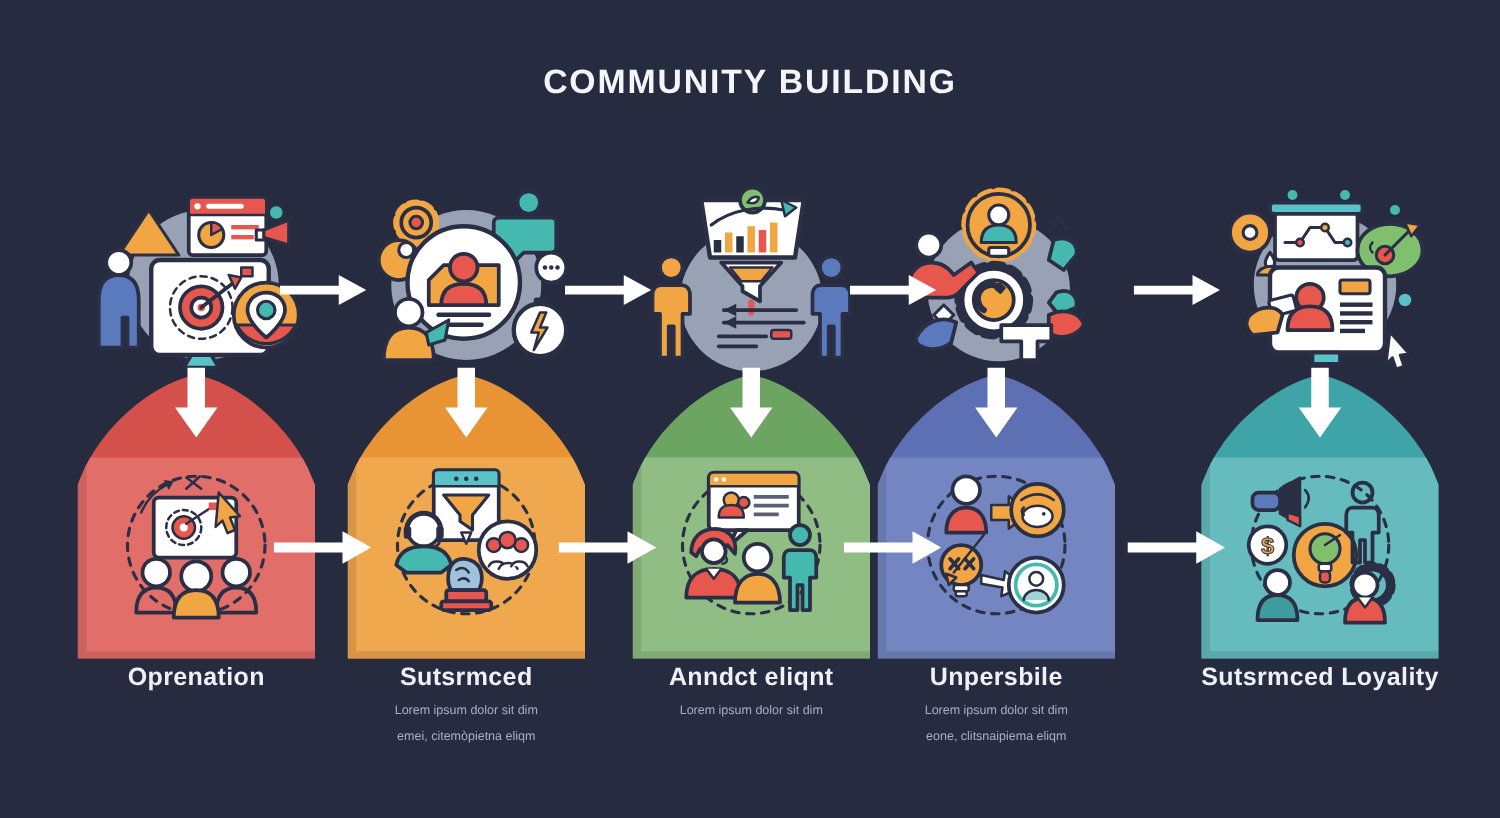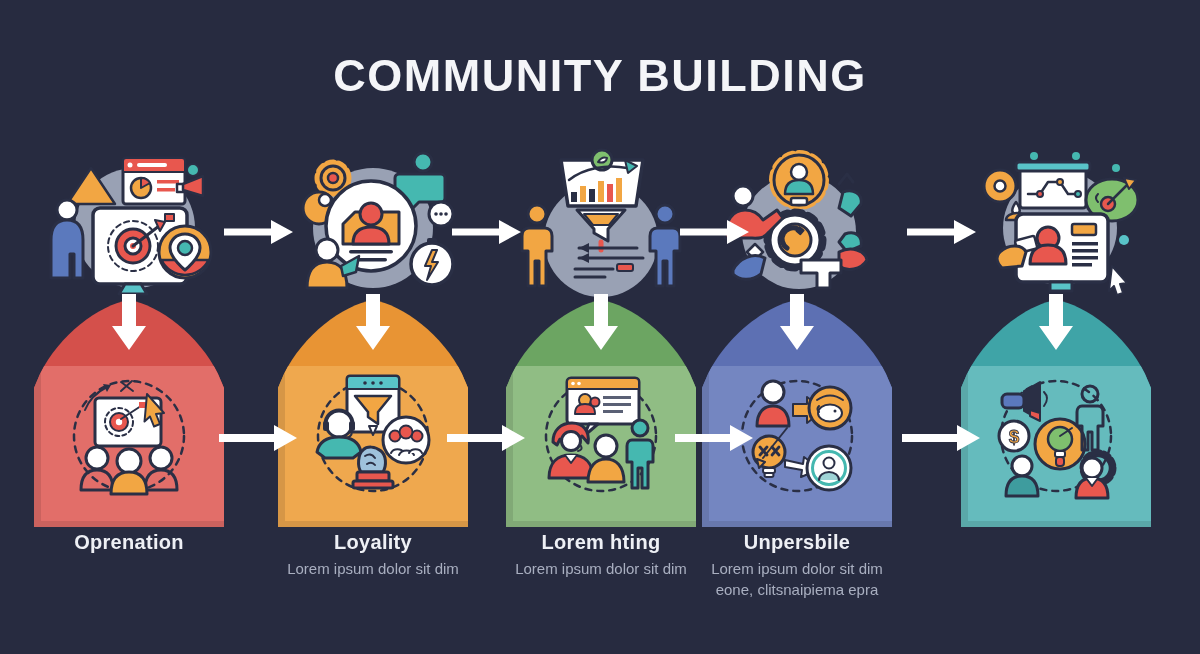--- a/index.html
+++ b/index.html
@@ -1,44 +1,44 @@
 <!DOCTYPE html>
 <html><head>
 <meta charset="utf-8">
 <style>
   html,body{margin:0;padding:0;}
   body{font-family:"Liberation Sans", sans-serif;}
   .canvas{position:relative;width:1200px;height:654px;background:#272B40;overflow:hidden;}
   .title{position:absolute;top:50px;left:0;width:100%;text-align:center;
-         font-size:45px;font-weight:800;letter-spacing:1.5px;color:#F4F5F8;}
+         font-size:27px;font-weight:800;letter-spacing:1.5px;color:#F4F5F8;}
   .stage{position:absolute;top:0;width:190px;height:654px;}
   .top-icon{position:absolute;left:3px;top:148px;}
   .block{position:absolute;left:0;top:300px;}
   .block-icon{position:absolute;left:25px;top:366px;}
   .down-arrow{position:absolute;left:77px;top:294px;z-index:5;}
   .stage-label{position:absolute;top:531px;left:-20px;width:230px;text-align:center;
                font-size:20px;font-weight:bold;color:#EEF0F5;letter-spacing:.3px;}
   .stage-desc{position:absolute;top:558px;left:-25px;width:240px;text-align:center;
-              font-size:15px;line-height:21px;color:#A9AFC0;}
+              font-size:10px;line-height:21px;color:#A9AFC0;}
   .stage-desc span{display:block;}
   .flow-arrow{position:absolute;z-index:5;}
   svg *{stroke-linejoin:round;stroke-linecap:round;}
   .o{stroke:#2A2F45;stroke-width:3;}
   .o2{stroke:#2A2F45;stroke-width:2;}
   .o25{stroke:#2A2F45;stroke-width:2.5;}
   .o35{stroke:#2A2F45;stroke-width:3.5;}
 </style>
 </head>
 <body>
 
 <div class="canvas">
 
   <div class="title">COMMUNITY BUILDING</div>
 
-  <div class="stage" style="left:34px">
+  <div class="stage" style="left:62px">
     <svg class="top-icon" width="184" height="150" viewBox="0 0 184 150">
       <circle cx="98" cy="80" r="60" fill="#99A1B4"></circle>
       <path d="M30,56 L54,20 L78,56 Z" fill="#F2A643" class="o25"></path>
       <g>
         <circle cx="30" cy="62" r="10" fill="#fff" class="o"></circle>
         <path d="M14,130 V92 C14,78 20,72 30,72 C40,72 46,78 46,92 V130 H37 V106 H33 V130 Z" fill="#5B79BD" class="o"></path>
       </g>
       <g>
         <rect x="86" y="10" width="62" height="46" rx="3" fill="#fff" class="o"></rect>
         <path d="M86,24 h62 v-11 a3,3 0 0 0 -3,-3 h-56 a3,3 0 0 0 -3,3 Z" fill="#E8574E" class="o2"></path>
@@ -206,23 +206,24 @@
         <path d="M62,90 q6,-4 10,2 m-8,6 q5,-3 8,1" fill="none" class="o2"></path>
         <rect x="54" y="106" width="32" height="9" rx="2" fill="#E8574E" class="o"></rect>
         <rect x="50" y="115" width="40" height="7" rx="2" fill="#E8574E" class="o"></rect>
       </g>
     </svg>
 
     <svg class="down-arrow" width="36" height="58" viewBox="0 0 36 58">
       <polygon points="11,0 25,0 25,32 35,32 18,56 1,32 11,32" fill="#FFFFFF"></polygon>
     </svg>
 
-    <div class="stage-label">Loyality</div>
+    <div class="stage-label">Sutsrmced</div>
     <div class="stage-desc">
       <span>Lorem ipsum dolor sit dim</span>
+        <span>emei, citemòpietna eliqm</span>
         <span></span>
     </div>
   </div>
 
   <div class="stage" style="left:506px">
     <svg class="top-icon" width="184" height="150" viewBox="0 0 184 150">
       <circle cx="92" cy="92" r="57" fill="#99A1B4"></circle>
       <g>
         <path d="M52,12 h82 l-7,46 h-68 z" fill="#fff" class="o35"></path>
         <circle cx="93" cy="12" r="10" fill="#7FBF6E" class="o"></circle>
@@ -302,21 +303,21 @@
       <g>
         <circle cx="109" cy="62" r="8" fill="#45B8B0" class="o"></circle>
         <path d="M101,74 h16 c3,0 5,2.5 5,6 v16 h-5 v26 h-6 v-20 h-4 v20 h-6 v-26 h-5 v-16 c0,-3.5 2,-6 5,-6 z" fill="#45B8B0" class="o"></path>
       </g>
     </svg>
 
     <svg class="down-arrow" width="36" height="58" viewBox="0 0 36 58">
       <polygon points="11,0 25,0 25,32 35,32 18,56 1,32 11,32" fill="#FFFFFF"></polygon>
     </svg>
 
-    <div class="stage-label">Lorem hting</div>
+    <div class="stage-label">Anndct eliqnt</div>
     <div class="stage-desc">
       <span>Lorem ipsum dolor sit dim</span>
         <span></span>
     </div>
   </div>
 
   <div class="stage" style="left:702px">
     <svg class="top-icon" width="184" height="150" viewBox="0 0 184 150">
       <circle cx="94" cy="84" r="57" fill="#99A1B4"></circle>
       <g>
@@ -393,21 +394,21 @@
       </g>
     </svg>
 
     <svg class="down-arrow" width="36" height="58" viewBox="0 0 36 58">
       <polygon points="11,0 25,0 25,32 35,32 18,56 1,32 11,32" fill="#FFFFFF"></polygon>
     </svg>
 
     <div class="stage-label">Unpersbile</div>
     <div class="stage-desc">
       <span>Lorem ipsum dolor sit dim</span>
-        <span>eone, clitsnaipiema epra</span>
+        <span>eone, clitsnaipiema eliqm</span>
     </div>
   </div>
 
   <div class="stage" style="left:961px">
     <svg class="top-icon" width="184" height="150" viewBox="0 0 184 150">
       <circle cx="96" cy="80" r="57" fill="#99A1B4"></circle>
       <circle cx="70" cy="8" r="4" fill="#45B8B0"></circle>
         <circle cx="112" cy="8" r="4" fill="#45B8B0"></circle>
       <circle cx="152" cy="20" r="4" fill="#45B8B0"></circle>
         <circle cx="160" cy="92" r="5" fill="#59C3C8"></circle>
@@ -496,20 +497,21 @@
         <circle cx="106" cy="102" r="10" fill="#fff" class="o"></circle>
         <path d="M90,132 C90,118 96,112 106,112 C116,112 122,118 122,132 Z" fill="#E8574E" class="o"></path>
         <path d="M100,112 l6,8 l6,-8" fill="#fff" class="o2"></path>
       </g>
     </svg>
 
     <svg class="down-arrow" width="36" height="58" viewBox="0 0 36 58">
       <polygon points="11,0 25,0 25,32 35,32 18,56 1,32 11,32" fill="#FFFFFF"></polygon>
     </svg>
 
+    <div class="stage-label">Sutsrmced Loyality</div>
     <div class="stage-desc">
       <span></span>
         <span></span>
         <span></span>
     </div>
   </div>
 
   <svg class="flow-arrow" style="left:224px;top:219px" width="70" height="26" viewBox="0 0 70 26">
       <polygon points="0,9.5 47,9.5 47,1 69,13 47,25 47,16.5 0,16.5" fill="#FFFFFF"></polygon>
     </svg>

